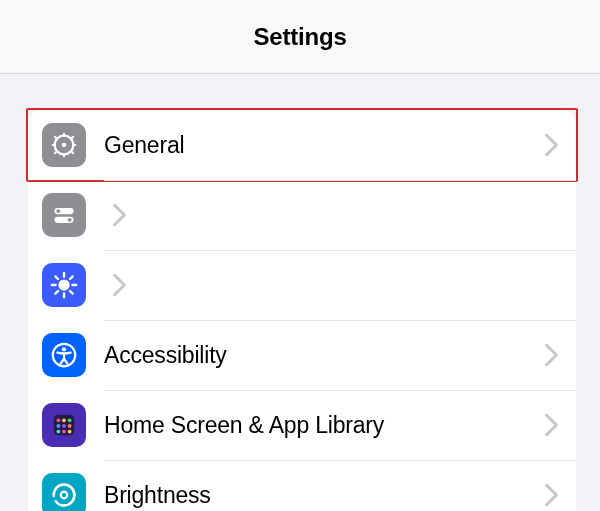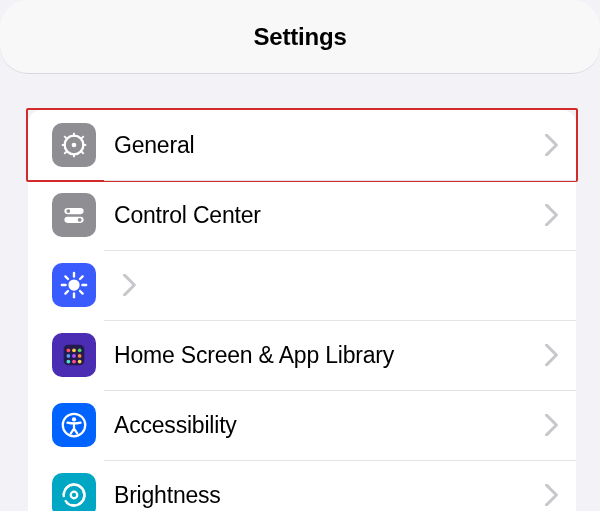--- a/index.html
+++ b/index.html
@@ -9,40 +9,39 @@
     background: #f2f2f7;
     color: #000;
   }
   .header {
     height: 74px;
     background: #f8f8f9;
     border-bottom: 1px solid #d9d9dd;
     display: flex;
     align-items: center;
     justify-content: center;
-    border-radius: 28px;
   }
   .header-title {
     font-size: 24px;
     font-weight: 700;
     letter-spacing: -0.2px;
   }
   .content {
     padding: 36px 24px 0 28px;
   }
   .list {
     background: #ffffff;
     border-radius: 14px;
     overflow: visible;
   }
   .row {
     display: flex;
     align-items: center;
     height: 70px;
-    padding-left: 24px;
+    padding-left: 14px;
     padding-right: 8px;
     cursor: pointer;
     position: relative;
   }
   .row + .row::before {
     content: "";
     position: absolute;
     top: 0;
     left: 76px;
     right: 0;
@@ -130,21 +129,20 @@
 
     <div class="row">
       <div class="row-icon ic-control">
         <svg viewBox="0 0 32 32" width="28" height="28">
           <rect x="5" y="8" width="22" height="7" rx="3.5" fill="#fff"></rect>
           <circle cx="9.5" cy="11.5" r="2.2" fill="#8e8e93"></circle>
           <rect x="5" y="18" width="22" height="7" rx="3.5" fill="#fff"></rect>
           <circle cx="22.5" cy="21.5" r="2.2" fill="#8e8e93"></circle>
         </svg>
       </div>
-      <div class="row-label">Control Center</div>
       <div class="chev">
         <svg viewBox="0 0 12 20">
             <path d="M1 1l9 9-9 9" fill="none" stroke="currentColor" stroke-width="2.7" stroke-linecap="round" stroke-linejoin="round"></path>
           </svg>
       </div>
     </div>
 
     <div class="row">
       <div class="row-icon ic-display">
         <svg viewBox="0 0 32 32" width="30" height="30">
@@ -162,20 +160,36 @@
         </svg>
       </div>
       <div class="chev">
         <svg viewBox="0 0 12 20">
             <path d="M1 1l9 9-9 9" fill="none" stroke="currentColor" stroke-width="2.7" stroke-linecap="round" stroke-linejoin="round"></path>
           </svg>
       </div>
     </div>
 
     <div class="row">
+      <div class="row-icon ic-access">
+        <svg viewBox="0 0 32 32" width="30" height="30">
+          <circle cx="16" cy="16" r="12" fill="none" stroke="#fff" stroke-width="2.4"></circle>
+          <circle cx="16" cy="10" r="2.3" fill="#fff"></circle>
+          <path d="M9 13.5c4 1 10 1 14 0M16 14v6m0 0l-3.5 5M16 20l3.5 5" stroke="#fff" stroke-width="2.4" stroke-linecap="round" fill="none"></path>
+        </svg>
+      </div>
+      <div class="row-label">Accessibility</div>
+      <div class="chev">
+        <svg viewBox="0 0 12 20">
+            <path d="M1 1l9 9-9 9" fill="none" stroke="currentColor" stroke-width="2.7" stroke-linecap="round" stroke-linejoin="round"></path>
+          </svg>
+      </div>
+    </div>
+
+    <div class="row">
       <div class="row-icon ic-home">
         <svg viewBox="0 0 32 32" width="30" height="30">
           <rect x="5" y="5" width="22" height="22" rx="5" fill="#231a4d"></rect>
           <circle cx="10" cy="11" r="2" fill="#ff4f6b"></circle>
           <circle cx="16" cy="11" r="2" fill="#ffcf3f"></circle>
           <circle cx="22" cy="11" r="2" fill="#4fd06a"></circle>
           <circle cx="10" cy="17" r="2" fill="#4fa0ff"></circle>
           <circle cx="16" cy="17" r="2" fill="#b24fff"></circle>
           <circle cx="22" cy="17" r="2" fill="#ff8a3f"></circle>
           <circle cx="10" cy="23" r="2" fill="#4fe0d0"></circle>
@@ -185,36 +199,20 @@
       </div>
       <div class="row-label">Home Screen &amp; App Library</div>
       <div class="chev">
         <svg viewBox="0 0 12 20">
             <path d="M1 1l9 9-9 9" fill="none" stroke="currentColor" stroke-width="2.7" stroke-linecap="round" stroke-linejoin="round"></path>
           </svg>
       </div>
     </div>
 
     <div class="row">
-      <div class="row-icon ic-access">
-        <svg viewBox="0 0 32 32" width="30" height="30">
-          <circle cx="16" cy="16" r="12" fill="none" stroke="#fff" stroke-width="2.4"></circle>
-          <circle cx="16" cy="10" r="2.3" fill="#fff"></circle>
-          <path d="M9 13.5c4 1 10 1 14 0M16 14v6m0 0l-3.5 5M16 20l3.5 5" stroke="#fff" stroke-width="2.4" stroke-linecap="round" fill="none"></path>
-        </svg>
-      </div>
-      <div class="row-label">Accessibility</div>
-      <div class="chev">
-        <svg viewBox="0 0 12 20">
-            <path d="M1 1l9 9-9 9" fill="none" stroke="currentColor" stroke-width="2.7" stroke-linecap="round" stroke-linejoin="round"></path>
-          </svg>
-      </div>
-    </div>
-
-    <div class="row">
       <div class="row-icon ic-wall">
         <svg viewBox="0 0 32 32" width="30" height="30">
           <g fill="none" stroke="#fff" stroke-width="2.4">
             <circle cx="16" cy="16" r="3.5"></circle>
             <circle cx="16" cy="16" r="11" stroke-dasharray="4.5 3.5"></circle>
             <path d="M16 5a7 7 0 010 22M5 16a7 7 0 0122 0M8 8a7 7 0 0116 16M24 8a7 7 0 01-16 16"></path>
           </g>
         </svg>
       </div>
       <div class="row-label">Brightness</div>

